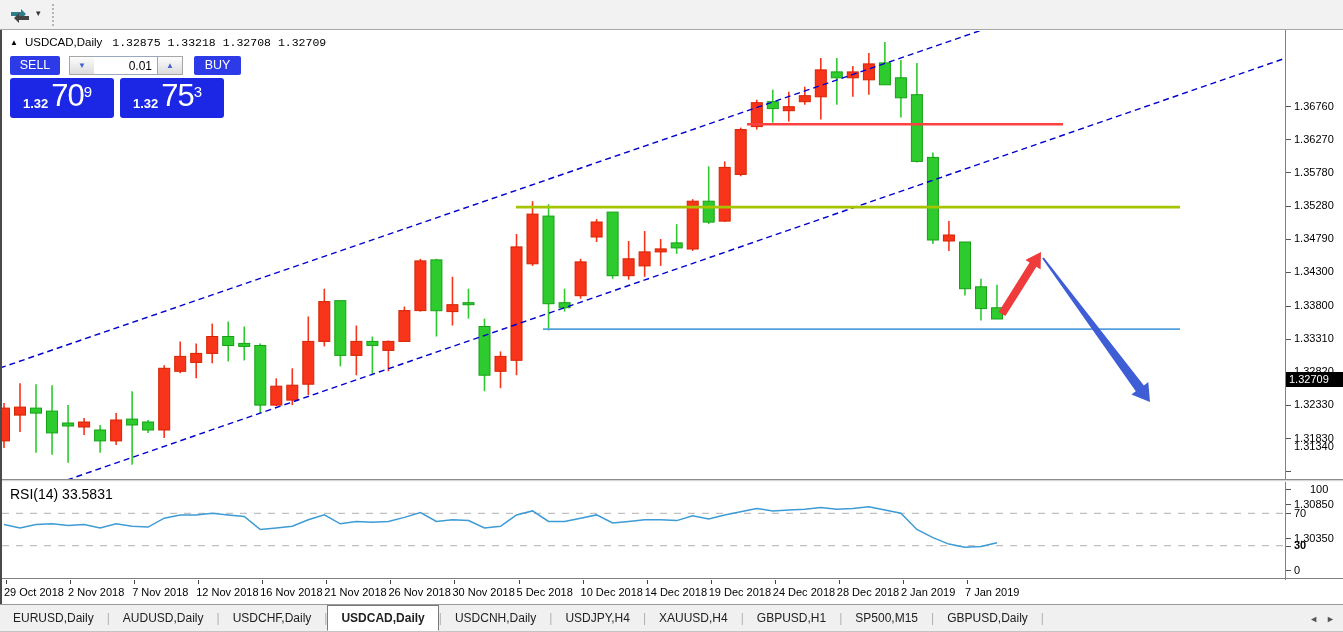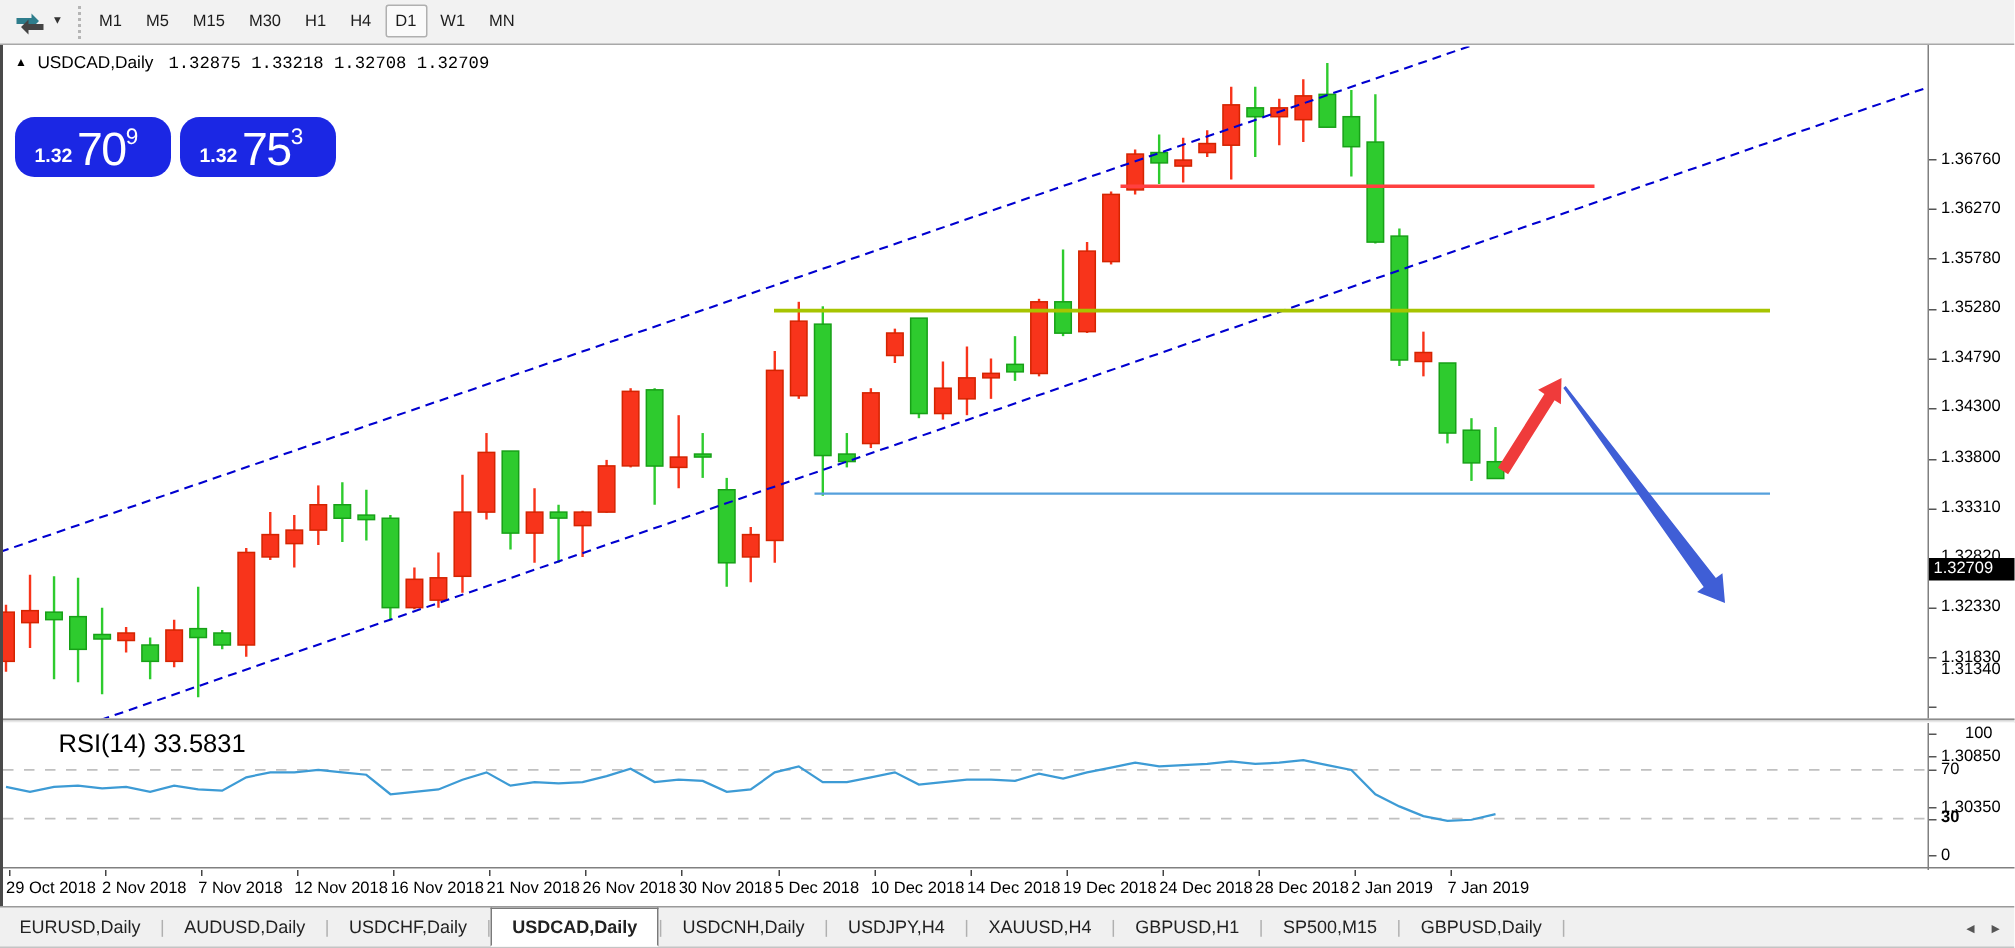--- a/index.html
+++ b/index.html
@@ -35,34 +35,34 @@
   .tbtn { width:50px; height:19px; background:#2c3ae8; color:#fff; font-size:12.5px;
           text-align:center; line-height:19px; border-radius:2px; cursor:pointer; }
   .spin { width:25px; height:19px; background:linear-gradient(#fcfcfc,#dcdcdc); border:1px solid #a6a6a6;
           font-size:8px; color:#4a5fd0; text-align:center; line-height:17px; cursor:pointer; }
   #spin-down { margin-left:9px; border-right:none; }
   #vol-input { width:64px; height:19px; border:1px solid #9aa8bb; border-left:none; font-size:12px;
                text-align:right; padding-right:5px; font-family:"Liberation Sans",sans-serif; }
   #spin-up { border-left:none; }
   #buy-btn { margin-left:11px; width:47px; }
   #price-row { position:absolute; left:8px; top:48px; display:flex; gap:6px; }
-  .pbox { width:104px; height:40px; background:#1b27e4; border-radius:13px; color:#fff;
-          display:flex; align-items:flex-end; cursor:pointer; }
+  .pbox { width:104px; height:40px; background:#1b27e4; border-radius:3px; color:#fff;
+          display:flex; align-items:flex-start; cursor:pointer; }
   .pp { font-size:13px; font-weight:700; align-self:flex-end; margin:0 3px 7px 13px; }
   .pb { font-size:31px; font-weight:500; letter-spacing:-1px; }
   .ps { font-size:15px; align-self:flex-start; margin-top:5px; }
 
   
   .plab, .rlab { position:absolute; left:1292px; font-size:11px; color:#000; }
   .ptick { position:absolute; left:1284px; width:5px; height:1px; background:#555; }
   #price-tag { position:absolute; left:1284px; top:312px; width:59px; height:15px; background:#000;
                color:#fff; font-size:11px; line-height:15px; padding-left:3px; }
 
   
-  #rsi-label { position:absolute; left:8px; top:456px; font-size:17px; color:#000;margin-left:29px; }
+  #rsi-label { position:absolute; left:8px; top:456px; font-size:14px; color:#000; }
 
   
   #date-axis { position:absolute; left:0; top:550px; width:1343px; height:24px; background:#fff; }
   .dtick { position:absolute; top:0; width:1px; height:4px; background:#444; }
   .dlab { position:absolute; top:6px; font-size:11px; color:#000; white-space:nowrap; }
 
   
   #tabbar { position:absolute; left:0; top:604px; width:1343px; height:28px; background:#f0f0f0;
             border-top:1px solid #9a9a9a; border-bottom:1px solid #c4c4c4;
             display:flex; align-items:stretch; }
@@ -80,31 +80,20 @@
 
   <div id="toolbar">
     <span id="tool-icon">
       <svg width="24" height="18" viewBox="0 0 24 18">
         <path d="M3 6 L13 6 L13 3 L18 8 L13 13 L13 10 L3 10 Z" fill="#2e7d8c"></path>
         <path d="M21 12 L11 12 L11 9 L6 14 L11 19 L11 16 L21 16 Z" fill="#444" transform="translate(0,-2)"></path>
       </svg>
     </span>
     <span id="tool-caret">▾</span>
     <span id="tool-grip"></span>
-    <div id="tf-group">
-        <div class="tf-btn">M1</div>
-        <div class="tf-btn">M5</div>
-        <div class="tf-btn">M15</div>
-        <div class="tf-btn">M30</div>
-        <div class="tf-btn">H1</div>
-        <div class="tf-btn">H4</div>
-        <div class="tf-btn active">D1</div>
-        <div class="tf-btn">W1</div>
-        <div class="tf-btn">MN</div>
-      </div>
   </div>
 
   <div id="chart-frame">
     <div id="axis-vline"></div>
 
     <svg class="pane" id="main-svg" style="left:0;top:1px;width:1283px;height:448px" viewBox="2 31 1283 448">
         <line x1="4" y1="403.1" x2="4" y2="447.9" stroke="#f8341b" stroke-width="1.6"></line>
         <rect x="-1.5" y="408.1" width="11" height="32.8" fill="#f8341b" stroke="#d42400" stroke-width="1"></rect>
         <line x1="20.016" y1="383.2" x2="20.016" y2="432.0" stroke="#f8341b" stroke-width="1.6"></line>
         <rect x="14.5" y="407.1" width="11" height="8.0" fill="#f8341b" stroke="#d42400" stroke-width="1"></rect>
@@ -235,20 +224,27 @@
         <line x1="747" y1="124.2" x2="1063" y2="124.2" stroke="#ff4040" stroke-width="2.4"></line>
         <line x1="516" y1="207.1" x2="1180" y2="207.1" stroke="#a7c400" stroke-width="2.6"></line>
         <line x1="543" y1="329.1" x2="1180" y2="329.1" stroke="#55a0dc" stroke-width="1.6"></line>
         <polygon points="1005.4,316.1 1036.4,266.8 1040.6,269.5 1041.0,252.0 1025.4,259.9 1029.6,262.6 998.6,311.9" fill="#ef3b3b"></polygon>
         <polygon points="1042.2,258.6 1135.8,391.3 1131.4,394.6 1150.0,402.0 1148.3,382.1 1143.9,385.4 1043.8,257.4" fill="#3f5ed6"></polygon>
       </svg>
 
     <div id="chart-title">
       <span class="tri">▲</span><span>USDCAD,Daily</span><span class="ohlc">1.32875 1.33218 1.32708 1.32709</span>
     </div>
+    <div id="trade-row">
+      <div class="tbtn" id="sell-btn">SELL</div>
+      <div class="spin" id="spin-down">▼</div>
+      <input id="vol-input" value="0.01" style="">
+      <div class="spin" id="spin-up">▲</div>
+      <div class="tbtn" id="buy-btn">BUY</div>
+    </div>
     <div id="price-row">
       <div class="pbox">
         <span class="pp">1.32</span>
         <span class="pb">70</span>
         <span class="ps">9</span>
       </div>
       <div class="pbox">
         <span class="pp">1.32</span>
         <span class="pb">75</span>
         <span class="ps">3</span>

